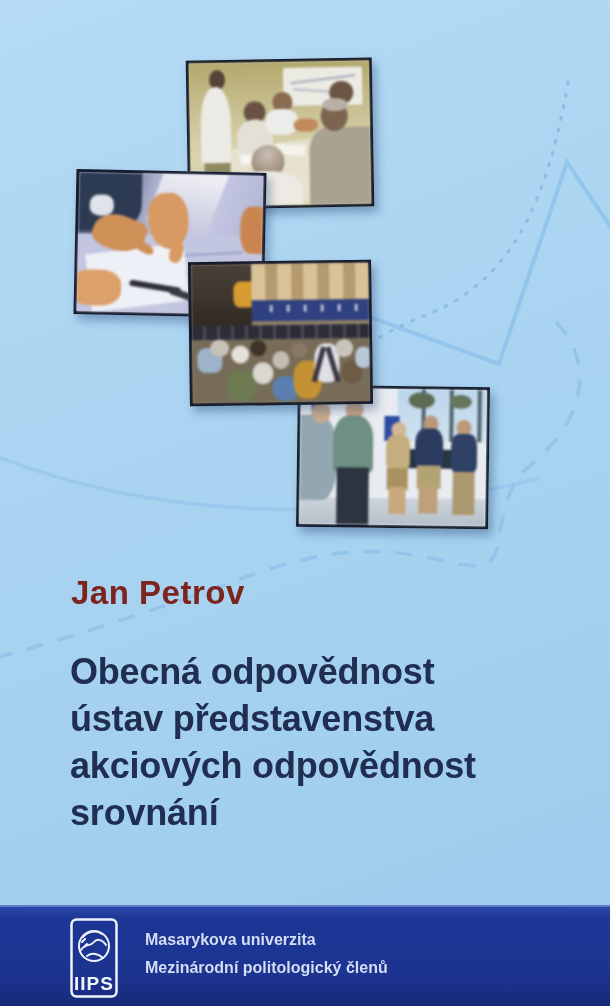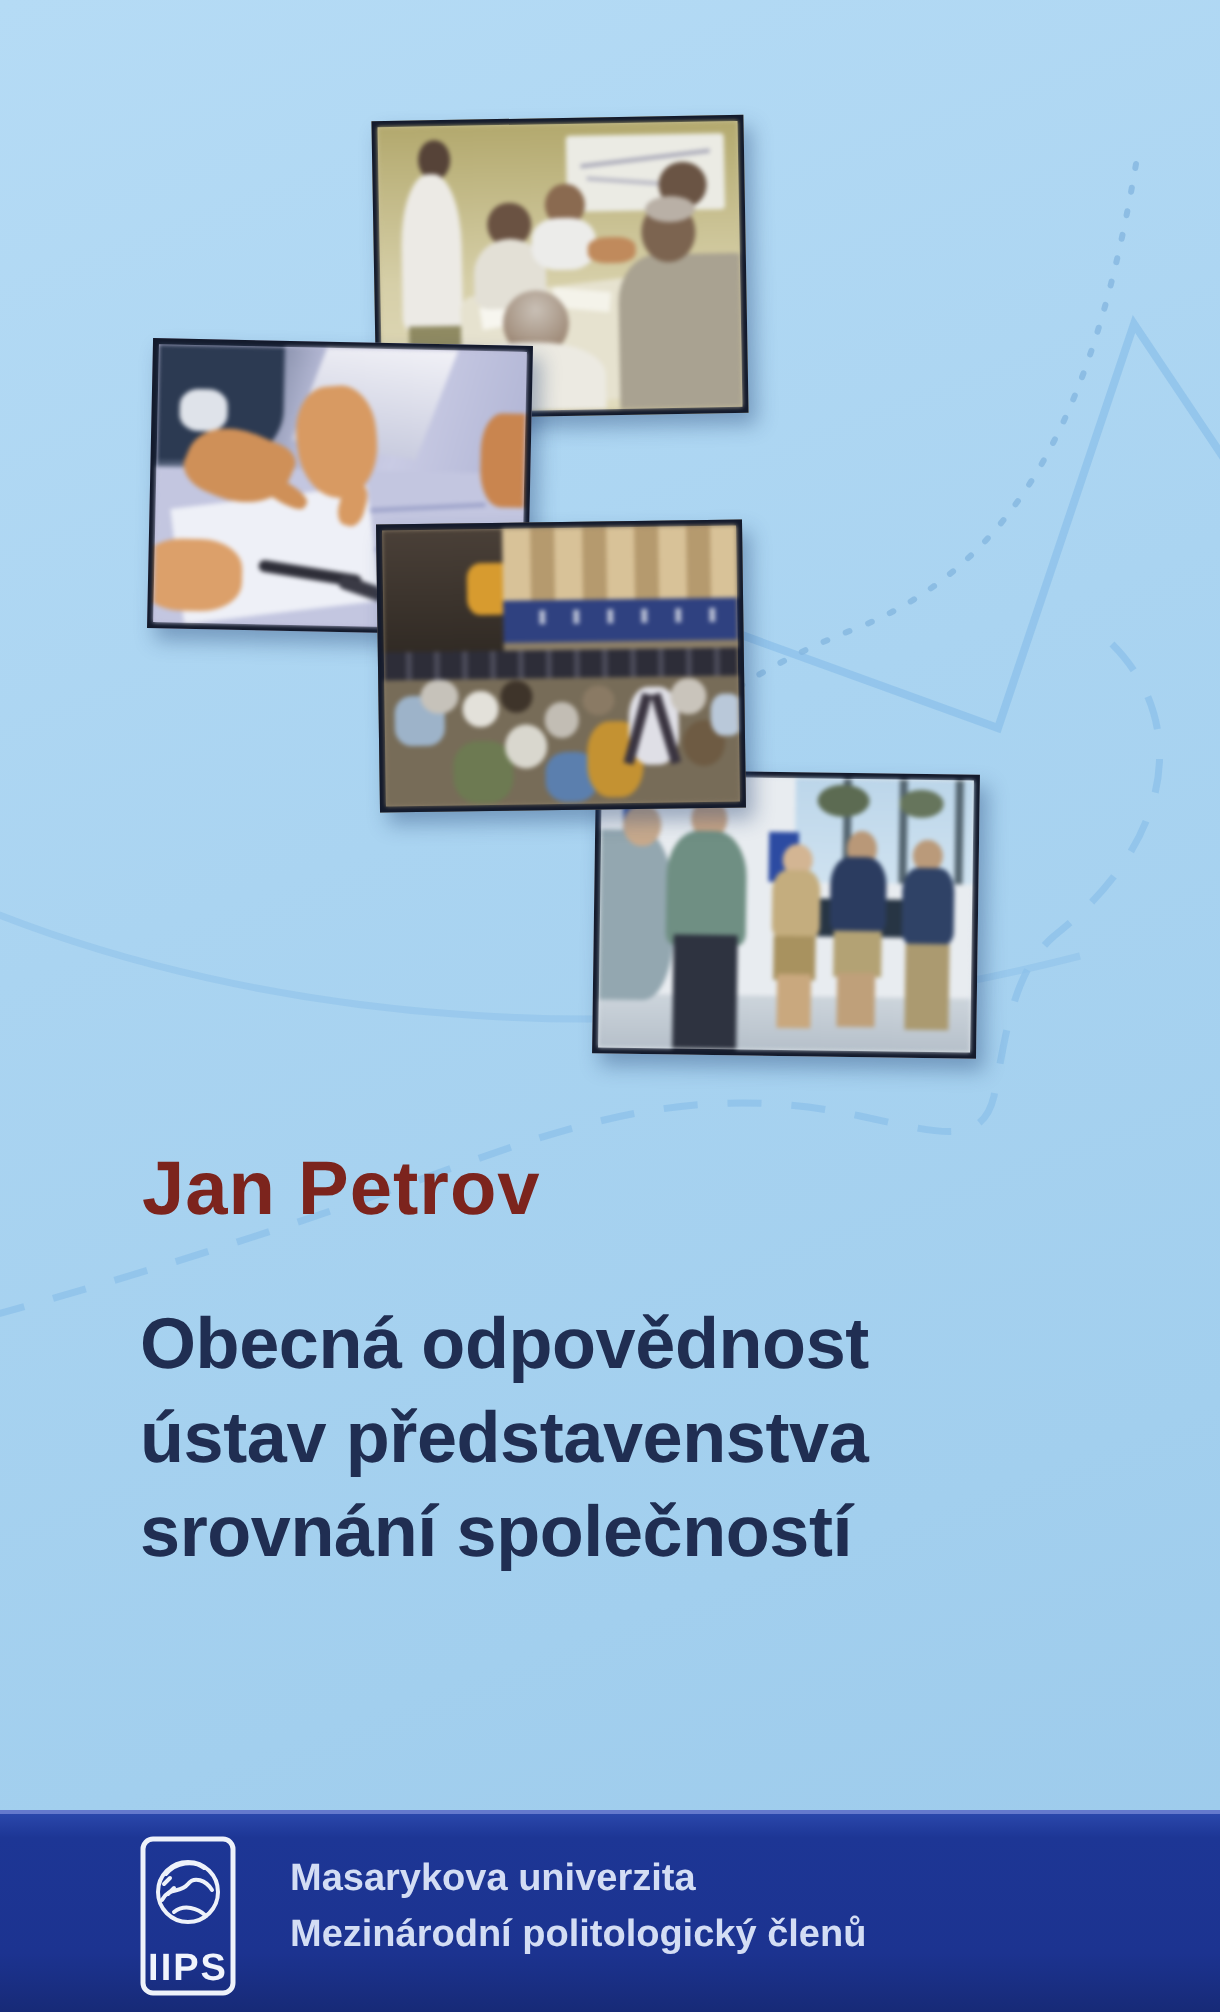--- a/index.html
+++ b/index.html
@@ -8,29 +8,29 @@
     background:linear-gradient(160deg,#b5dbf5 0%,#aad4f1 40%,#a2cfee 75%,#9ccaeb 100%);
     font-family:"Liberation Sans","DejaVu Sans",sans-serif;
   }
   
   #motif{position:absolute;left:0;top:0;z-index:1;}
   
   .photo{position:absolute;border:3px solid #131a2c;box-shadow:4px 6px 10px rgba(30,60,110,.38);}
   .scene{position:absolute;inset:0;overflow:hidden;filter:blur(1.1px);}
   .scene div{position:absolute;}
   
-  #author{position:absolute;left:71px;top:574px;font-size:38px;font-weight:700;color:#7c241d;z-index:10;letter-spacing:.5px;}
+  #author{position:absolute;left:71px;top:574px;font-size:33px;font-weight:700;color:#7c241d;z-index:10;letter-spacing:.5px;}
   #title{position:absolute;left:70px;top:648px;z-index:10;color:#202e52;font-size:36px;font-weight:700;line-height:47px;letter-spacing:-.2px;}
   
   #footer{
     position:absolute;left:0;top:905px;width:610px;height:101px;z-index:10;
     background:linear-gradient(#2a47ab 0%,#1d3695 12%,#1c3390 70%,#172a77 100%);
     border-top:2px solid #6479cd;box-sizing:border-box;
   }
-  #org{position:absolute;left:145px;top:19px;color:#d3ddf4;font-size:19px;font-weight:600;line-height:28px;}
+  #org{position:absolute;left:145px;top:19px;color:#d3ddf4;font-size:16px;font-weight:600;line-height:28px;}
   #iips{position:absolute;left:70px;top:11px;}
 </style>
 </head>
 <body>
 
 <div id="cover">
 
   <svg id="motif" width="610" height="1006" viewBox="0 0 610 1006">
     <polyline points="306,294 499,364 567,162 634,262" fill="none" stroke="#8cc0e9" stroke-width="4" stroke-opacity="0.75"></polyline>
     <path d="M-14,452 C130,512 330,532 540,478" fill="none" stroke="#8cc0e9" stroke-width="3.5" stroke-opacity="0.5"></path>
@@ -144,21 +144,22 @@
       <div style="left:84%;top:70%;width:12%;height:17%;background:#6e5b43;border-radius:50%;"></div>
       <div style="left:92%;top:61%;width:9%;height:15%;background:#b9c8d9;border-radius:40%;"></div>
     </div>
   </div>
 
   <div id="author">Jan Petrov</div>
 
   <div id="title">
     <div>Obecná odpovědnost</div>
     <div>ústav představenstva</div>
-    <div>srovnání společností</div>
+    <div>akciových odpovědnost</div>
+    <div>srovnání</div>
   </div>
 
   <div id="footer">
     <svg id="iips" width="48" height="80" viewBox="0 0 48 80">
       <rect x="1.5" y="1.5" width="45" height="77" rx="5" fill="none" stroke="#eef2fa" stroke-width="2.5"></rect>
       <g stroke="#eef2fa" stroke-width="2" fill="none" stroke-linecap="round">
         <circle cx="24" cy="28" r="15"></circle>
         <path d="M13,19 C18,13 27,12 32,16"></path>
         <path d="M11,32 C15,25 20,29 24,24 C27,20 33,22 36,27"></path>
         <path d="M17,38 C22,34 29,36 33,40"></path>

